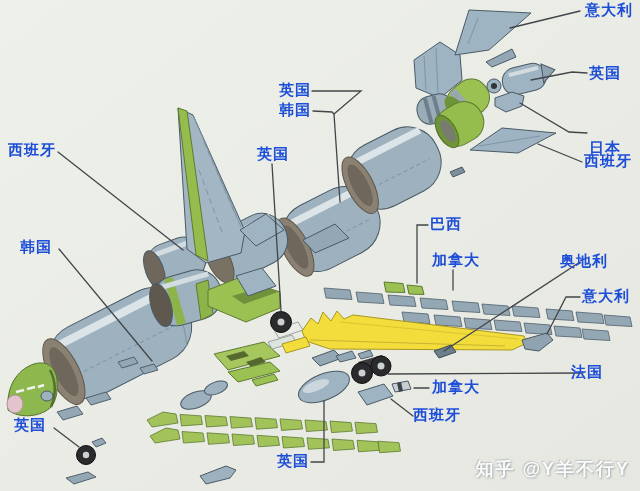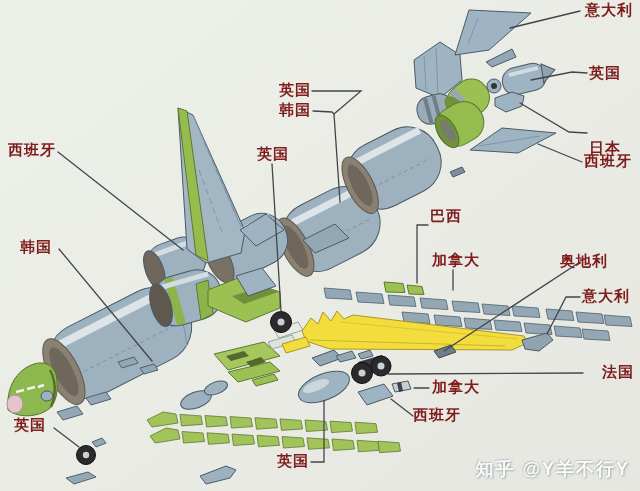--- a/index.html
+++ b/index.html
@@ -1,19 +1,19 @@
 <!DOCTYPE html>
 <html><head>
 <meta charset="utf-8">
 <style>
   html,body{margin:0;padding:0;}
   body{font-family:"Liberation Sans", sans-serif;}
   #stage{position:relative;width:640px;height:491px;background:#ebede7;overflow:hidden;}
   #stage svg{position:absolute;left:0;top:0;}
-  .label{position:absolute;font:700 15px "Liberation Sans",sans-serif;color:#7f1d1d;
+  .label{position:absolute;font:700 15px "Liberation Sans",sans-serif;color:#1d4ed8;
          letter-spacing:1px;white-space:nowrap;line-height:1.05;}
   .watermark{position:absolute;right:10px;bottom:10px;font:700 18px "Liberation Sans",sans-serif;
          color:rgba(255,255,255,0.93);letter-spacing:2px;
          text-shadow:1px 1px 2px rgba(125,136,142,.6),-1px -1px 1px rgba(125,136,142,.35);margin-left:20px;}
 </style>
 </head>
 <body>
 
 <div id="stage">
 
@@ -266,24 +266,24 @@
 
   <div class="label" style="left:585px;top:2px">意大利</div>
   <div class="label" style="left:589px;top:65px">英国</div>
   <div class="label" style="left:589px;top:140px">日本</div>
   <div class="label" style="left:584px;top:153px">西班牙</div>
   <div class="label" style="left:279px;top:82px">英国</div>
   <div class="label" style="left:279px;top:102px">韩国</div>
   <div class="label" style="left:257px;top:146px">英国</div>
   <div class="label" style="left:8px;top:142px">西班牙</div>
   <div class="label" style="left:20px;top:239px">韩国</div>
-  <div class="label" style="left:430px;top:208px">巴西</div>
+  <div class="label" style="left:430px;top:216px">巴西</div>
   <div class="label" style="left:432px;top:252px">加拿大</div>
   <div class="label" style="left:560px;top:253px">奥地利</div>
   <div class="label" style="left:582px;top:288px">意大利</div>
-  <div class="label" style="left:602px;top:364px">法国</div>
+  <div class="label" style="left:571px;top:364px">法国</div>
   <div class="label" style="left:432px;top:379px">加拿大</div>
   <div class="label" style="left:413px;top:407px">西班牙</div>
   <div class="label" style="left:277px;top:453px">英国</div>
   <div class="label" style="left:14px;top:417px">英国</div>
 
   <div class="watermark">知乎 @Y羊不行Y</div>
 </div>
 
 </body></html>

